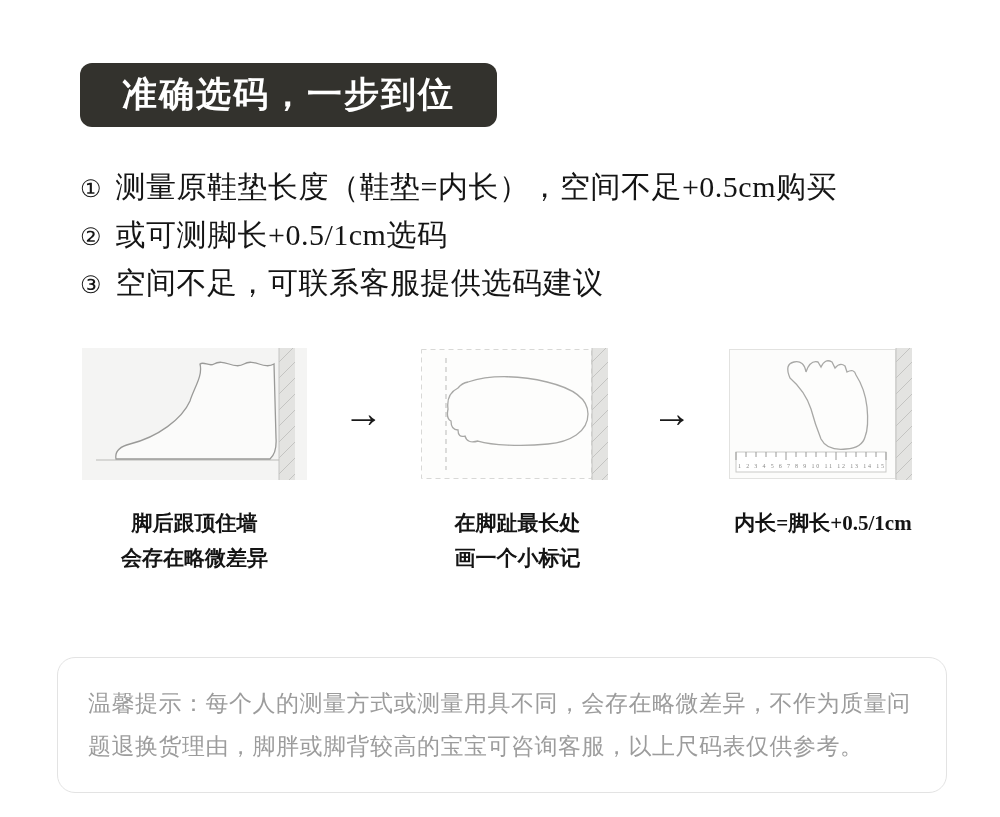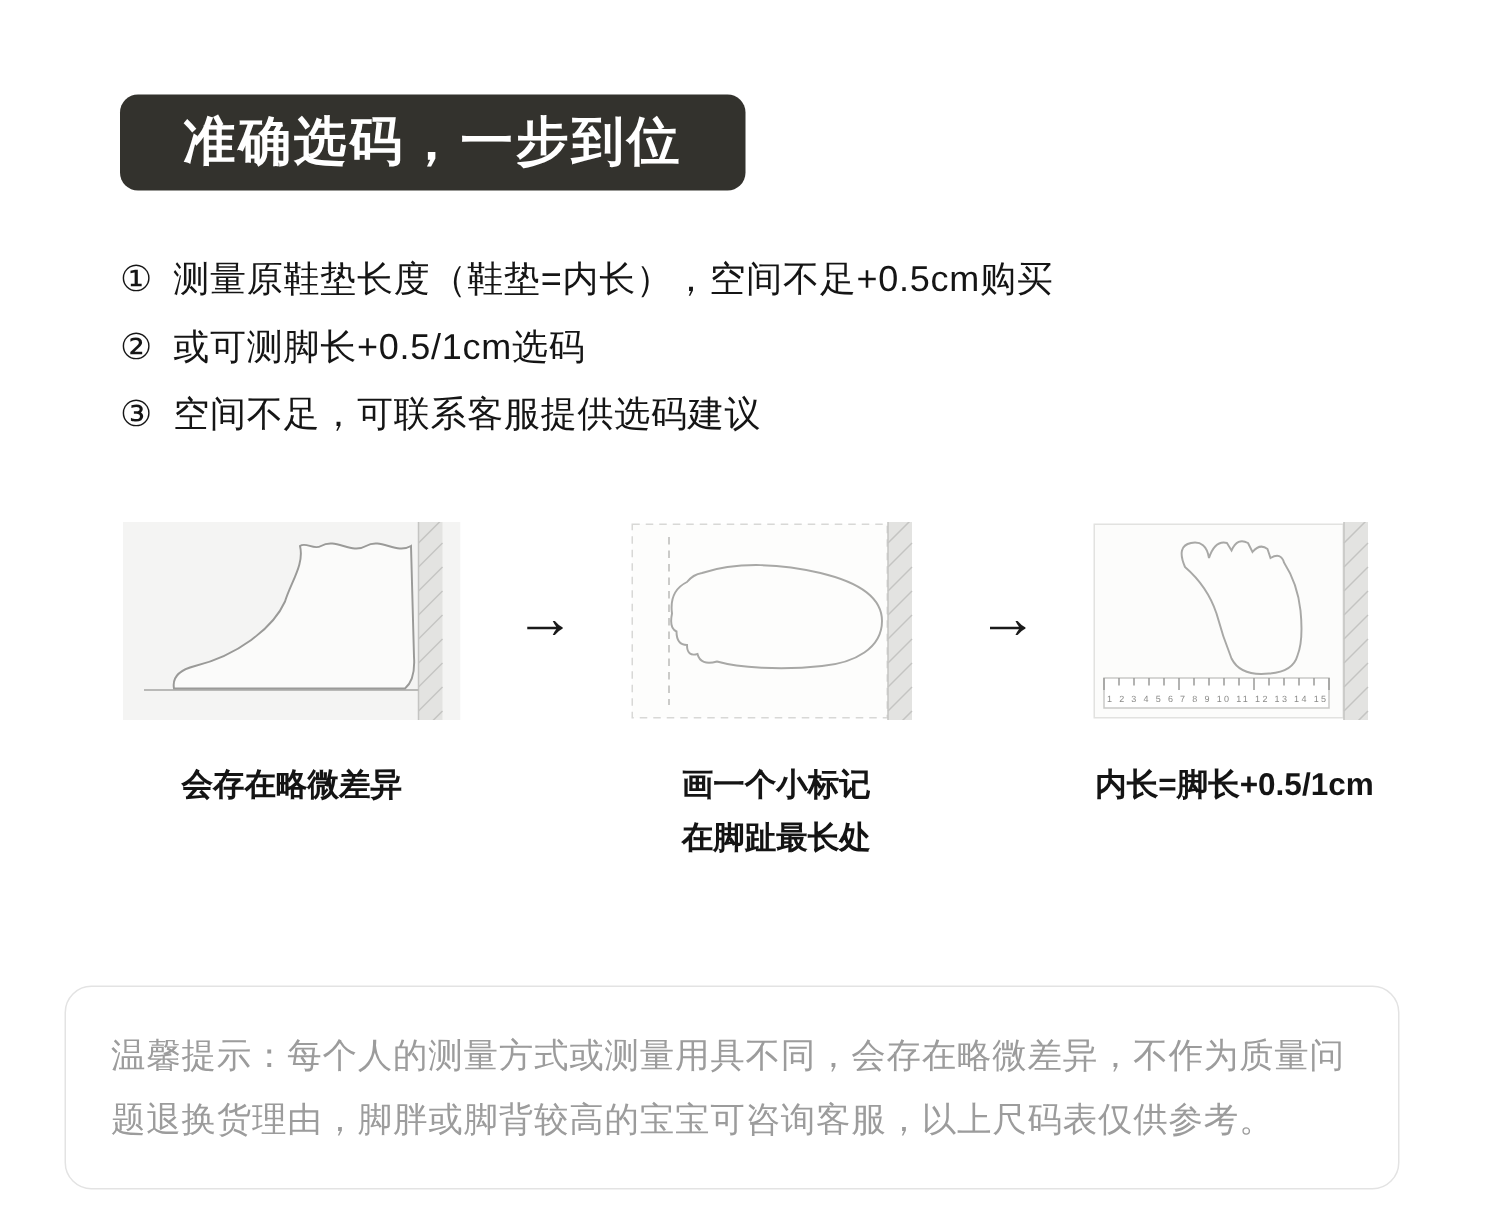--- a/index.html
+++ b/index.html
@@ -1,38 +1,38 @@
 <!DOCTYPE html>
 <html><head>
 <meta charset="utf-8">
 <style>
   html,body{margin:0;padding:0;background:#ffffff;}
   .page{
     position:relative;width:1000px;height:817px;background:#ffffff;overflow:hidden;
-    font-family:Liberation Sans, sans-serif;
+    font-family:Liberation Serif, serif;
   }
   .badge{
     position:absolute;left:80px;top:63px;background:#33322d;color:#ffffff;
     border-radius:12px;padding:9px 42px;font-size:35px;font-weight:700;
     letter-spacing:2px;line-height:46px;
   }
   .instructions{position:absolute;left:80px;top:164px;list-style:none;margin:0;padding:0;}
   .ins{display:flex;align-items:baseline;gap:14px;line-height:45px;color:#151515;}
   .ins .num{font-size:24px;}
-  .ins .txt{font-size:24px;letter-spacing:0.5px;}
+  .ins .txt{font-size:30px;letter-spacing:0.5px;}
   .steps{
     position:absolute;left:82px;top:348px;width:836px;
     display:flex;justify-content:space-between;align-items:flex-start;
   }
   .step{display:flex;flex-direction:column;align-items:center;}
   .illus{display:block;}
   .cap{margin-top:26px;font-size:21px;font-weight:600;color:#141414;line-height:35px;text-align:center;white-space:nowrap;}
   .arrow{font-size:40px;font-weight:700;color:#1a1a1a;margin-top:42px;user-select:none;}
   .notice{
-    position:absolute;left:43px;top:657px;width:890px;box-sizing:border-box;
+    position:absolute;left:57px;top:657px;width:890px;box-sizing:border-box;
     border:1px solid #e3e3e3;border-radius:18px;padding:24px 30px;
   }
   .notice p{margin:0;font-size:23px;line-height:43px;color:#9c9c9c;letter-spacing:0.5px;}
 </style>
 </head>
 <body>
 
 <div class="page">
 
   <div class="badge">
@@ -74,20 +74,21 @@
             <line x1="197" y1="142" x2="213" y2="126"></line>
           </g>
         </g>
         <line x1="14" y1="112" x2="197" y2="112" stroke="#b9b9b7" stroke-width="1.2"></line>
         <path fill="#fbfbfa" stroke="#9a9a98" stroke-width="1.3" d="M118,16 C121,28 112,40 108,53 C100,71 76,89 48,96
                  Q32,100 34,111 L188,111 Q195,105 194,90 L192,16
                  C182,22 172,10 162,16 C152,22 142,10 132,16
                  C127,19 122,13 118,16 Z"></path>
       </svg>
       <div class="cap">
+        <div>脚后跟顶住墙</div>
         <div>会存在略微差异</div>
       </div>
     </div>
 
     <div class="arrow">→</div>
 
     <div class="step">
       <svg class="illus" width="196" height="132" viewBox="0 0 196 132">
         <rect x="1.5" y="1.5" width="170" height="129" fill="#fdfdfc" stroke="#d8d8d6" stroke-dasharray="5 4"></rect>
         <g>
@@ -105,22 +106,22 @@
             <line x1="172" y1="142" x2="188" y2="126"></line>
           </g>
         </g>
         <line x1="26" y1="10" x2="26" y2="122" stroke="#c6c6c4" stroke-width="1.2" stroke-dasharray="5 4"></line>
         <path fill="#fdfdfc" stroke="#a8a8a6" stroke-width="1.3" d="M48,34 C72,26 102,28 127,34 C152,40 168,50 168,66
                  C168,84 150,94 128,96 C100,99 72,97 58,93
                  Q47,96 45,88 Q38,90 38,82 Q31,82 31,73
                  Q26,71 28,61 Q26,46 38,40 Q42,35 48,34 Z"></path>
       </svg>
       <div class="cap">
+        <div>在脚趾最长处</div>
         <div>画一个小标记</div>
-        <div>在脚趾最长处</div>
       </div>
     </div>
 
     <div class="arrow">→</div>
 
     <div class="step">
       <svg class="illus" width="190" height="132" viewBox="0 0 190 132">
         <rect x="1.5" y="1.5" width="166" height="129" fill="#fcfcfb" stroke="#e2e2e0"></rect>
         <g>
           <rect x="168" y="0" width="16" height="132" fill="#e3e3e1"></rect>

